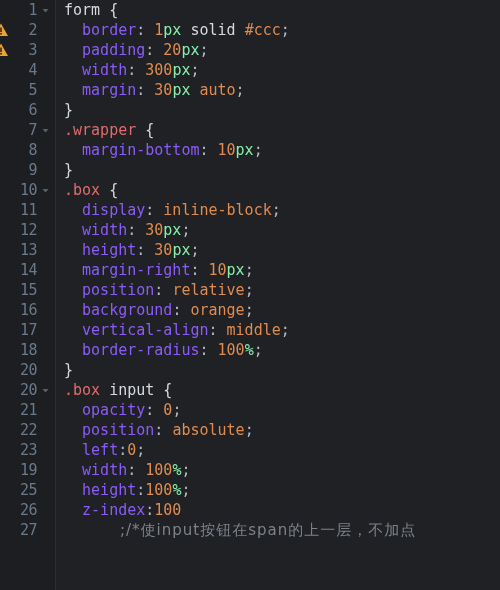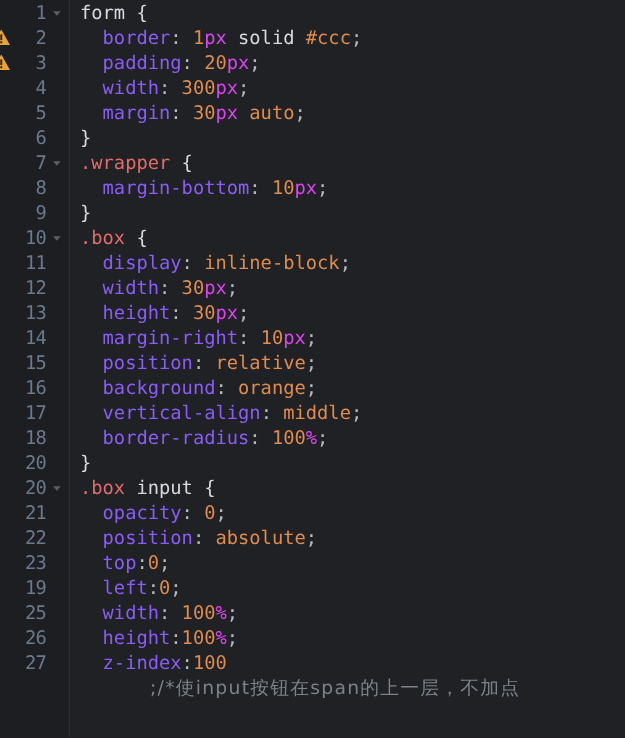--- a/index.html
+++ b/index.html
@@ -100,21 +100,21 @@
     white-space: pre;
     display: block;
     color: #d6d9dd;
   }
 
   
   .tok-element   { color: #d6d9de; }
   .tok-class     { color: #e06c6c; text-align: right; }
   .tok-prop      { color: #8b5cf6; }
   .tok-num       { color: #e08b4f; }
-  .tok-unit      { color: #d946ef; }
+  .tok-unit      { color: #86efac; }
   .tok-keyword   { color: #e08b4f; }
   .tok-plain     { color: #d6d9de; }
   .tok-punct     { color: #b5bac1; }
   .tok-brace     { color: #d6d9de; }
   .tok-comment   { color: #7d828a; }
 
   
   .comment-row {
     height: 20px;
     white-space: pre;
@@ -292,21 +292,20 @@
       <div class="code-row"><span class="tok-plain">  </span><span class="tok-prop">height</span><span class="tok-punct">: </span><span class="tok-num">30</span><span class="tok-unit">px</span><span class="tok-punct">;</span></div>
       <div class="code-row"><span class="tok-plain">  </span><span class="tok-prop">margin-right</span><span class="tok-punct">: </span><span class="tok-num">10</span><span class="tok-unit">px</span><span class="tok-punct">;</span></div>
       <div class="code-row"><span class="tok-plain">  </span><span class="tok-prop">position</span><span class="tok-punct">: </span><span class="tok-keyword">relative</span><span class="tok-punct">;</span></div>
       <div class="code-row"><span class="tok-plain">  </span><span class="tok-prop">background</span><span class="tok-punct">: </span><span class="tok-keyword">orange</span><span class="tok-punct">;</span></div>
       <div class="code-row"><span class="tok-plain">  </span><span class="tok-prop">vertical-align</span><span class="tok-punct">: </span><span class="tok-keyword">middle</span><span class="tok-punct">;</span></div>
       <div class="code-row"><span class="tok-plain">  </span><span class="tok-prop">border-radius</span><span class="tok-punct">: </span><span class="tok-num">100</span><span class="tok-unit">%</span><span class="tok-punct">;</span></div>
       <div class="code-row"><span class="tok-brace">}</span></div>
       <div class="code-row"><span class="tok-class">.box</span><span class="tok-plain"> </span><span class="tok-element">input</span><span class="tok-plain"> </span><span class="tok-brace">{</span></div>
       <div class="code-row"><span class="tok-plain">  </span><span class="tok-prop">opacity</span><span class="tok-punct">: </span><span class="tok-num">0</span><span class="tok-punct">;</span></div>
       <div class="code-row"><span class="tok-plain">  </span><span class="tok-prop">position</span><span class="tok-punct">: </span><span class="tok-keyword">absolute</span><span class="tok-punct">;</span></div>
-      <div class="code-row"><span class="tok-plain">  </span><span class="tok-prop">top</span><span class="tok-punct">:</span><span class="tok-num">0</span><span class="tok-punct">;</span></div>
       <div class="code-row"><span class="tok-plain">  </span><span class="tok-prop">left</span><span class="tok-punct">:</span><span class="tok-num">0</span><span class="tok-punct">;</span></div>
       <div class="code-row"><span class="tok-plain">  </span><span class="tok-prop">width</span><span class="tok-punct">: </span><span class="tok-num">100</span><span class="tok-unit">%</span><span class="tok-punct">;</span></div>
       <div class="code-row"><span class="tok-plain">  </span><span class="tok-prop">height</span><span class="tok-punct">:</span><span class="tok-num">100</span><span class="tok-unit">%</span><span class="tok-punct">;</span></div>
       <div class="code-row"><span class="tok-plain">  </span><span class="tok-prop">z-index</span><span class="tok-punct">:</span><span class="tok-num">100</span></div>
       <div class="comment-row" style="padding-left: 56px;"><span class="tok-comment cjk">;/*使input按钮在span的上一层，不加点</span></div>
     </div>
 
 </div>
 
 </body></html>

